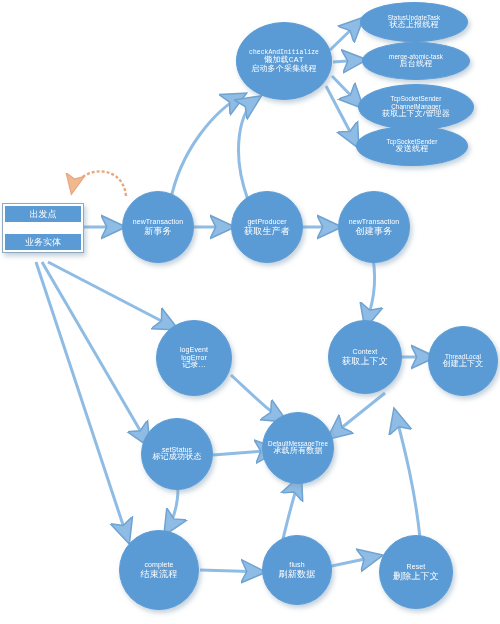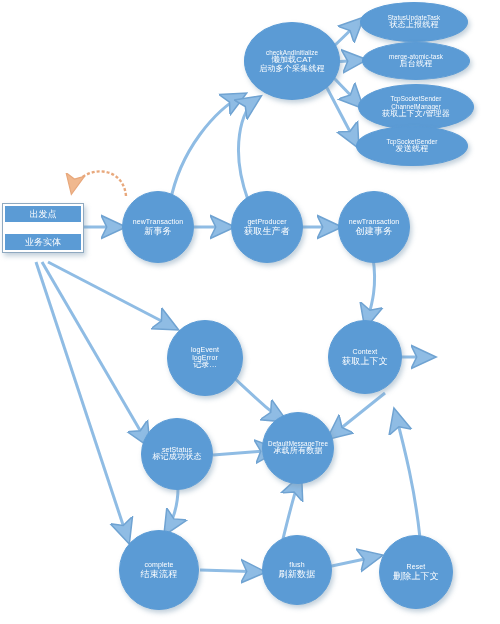--- a/index.html
+++ b/index.html
@@ -116,21 +116,21 @@
     <g fill="none" stroke="#E8A87C" stroke-width="2.4" stroke-dasharray="3 2" marker-end="url(#aho)" filter="url(#soft)">
       <path d="M126,196 C124,172 100,166 84,176 C76,181 73,186 72,191"></path>
     </g>
   </svg>
 
   <div class="startbox" style="left:2px;top:203px;width:82px;height:50px;">
     <div class="bar">出发点</div>
     <div class="bar">业务实体</div>
   </div>
 
-  <div class="node circle" style="left:244px;top:22px;width:96px;height:78px;">
+  <div class="node circle" style="left:236px;top:22px;width:96px;height:78px;font-family:Liberation Mono, monospace;">
     <span class="en sm">checkAndInitialize</span>
     <span class="cn sm">懒加载CAT</span>
     <span class="cn sm">启动多个采集线程</span>
   </div>
 
   <div class="node ellipse" style="left:360px;top:2px;width:108px;height:40px;">
     <span class="en sm">StatusUpdateTask</span>
     <span class="cn sm">状态上报线程</span>
   </div>
 
@@ -158,31 +158,35 @@
   <div class="node circle" style="left:231px;top:191px;width:72px;height:72px;">
     <span class="en">getProducer</span>
     <span class="cn">获取生产者</span>
   </div>
 
   <div class="node circle" style="left:338px;top:191px;width:72px;height:72px;">
     <span class="en">newTransaction</span>
     <span class="cn">创建事务</span>
   </div>
 
-  <div class="node circle" style="left:167px;top:320px;width:76px;height:76px;">
+  <div class="node circle" style="left:156px;top:320px;width:76px;height:76px;">
     <span class="en">logEvent</span>
     <span class="en">logError</span>
     <span class="cn sm">记录...</span>
   </div>
 
   <div class="node circle" style="left:328px;top:320px;width:74px;height:74px;">
     <span class="en">Context</span>
     <span class="cn">获取上下文</span>
   </div>
 
+  <div class="node circle" style="left:428px;top:326px;width:70px;height:70px;">
+    <span class="en sm">ThreadLocal</span>
+    <span class="cn sm">创建上下文</span>
+  </div>
 
   <div class="node circle" style="left:262px;top:412px;width:72px;height:72px;">
     <span class="en sm">DefaultMessageTree</span>
     <span class="cn sm">承载所有数据</span>
   </div>
 
   <div class="node circle" style="left:141px;top:418px;width:72px;height:72px;">
     <span class="en">setStatus</span>
     <span class="cn sm">标记成功状态</span>
   </div>

